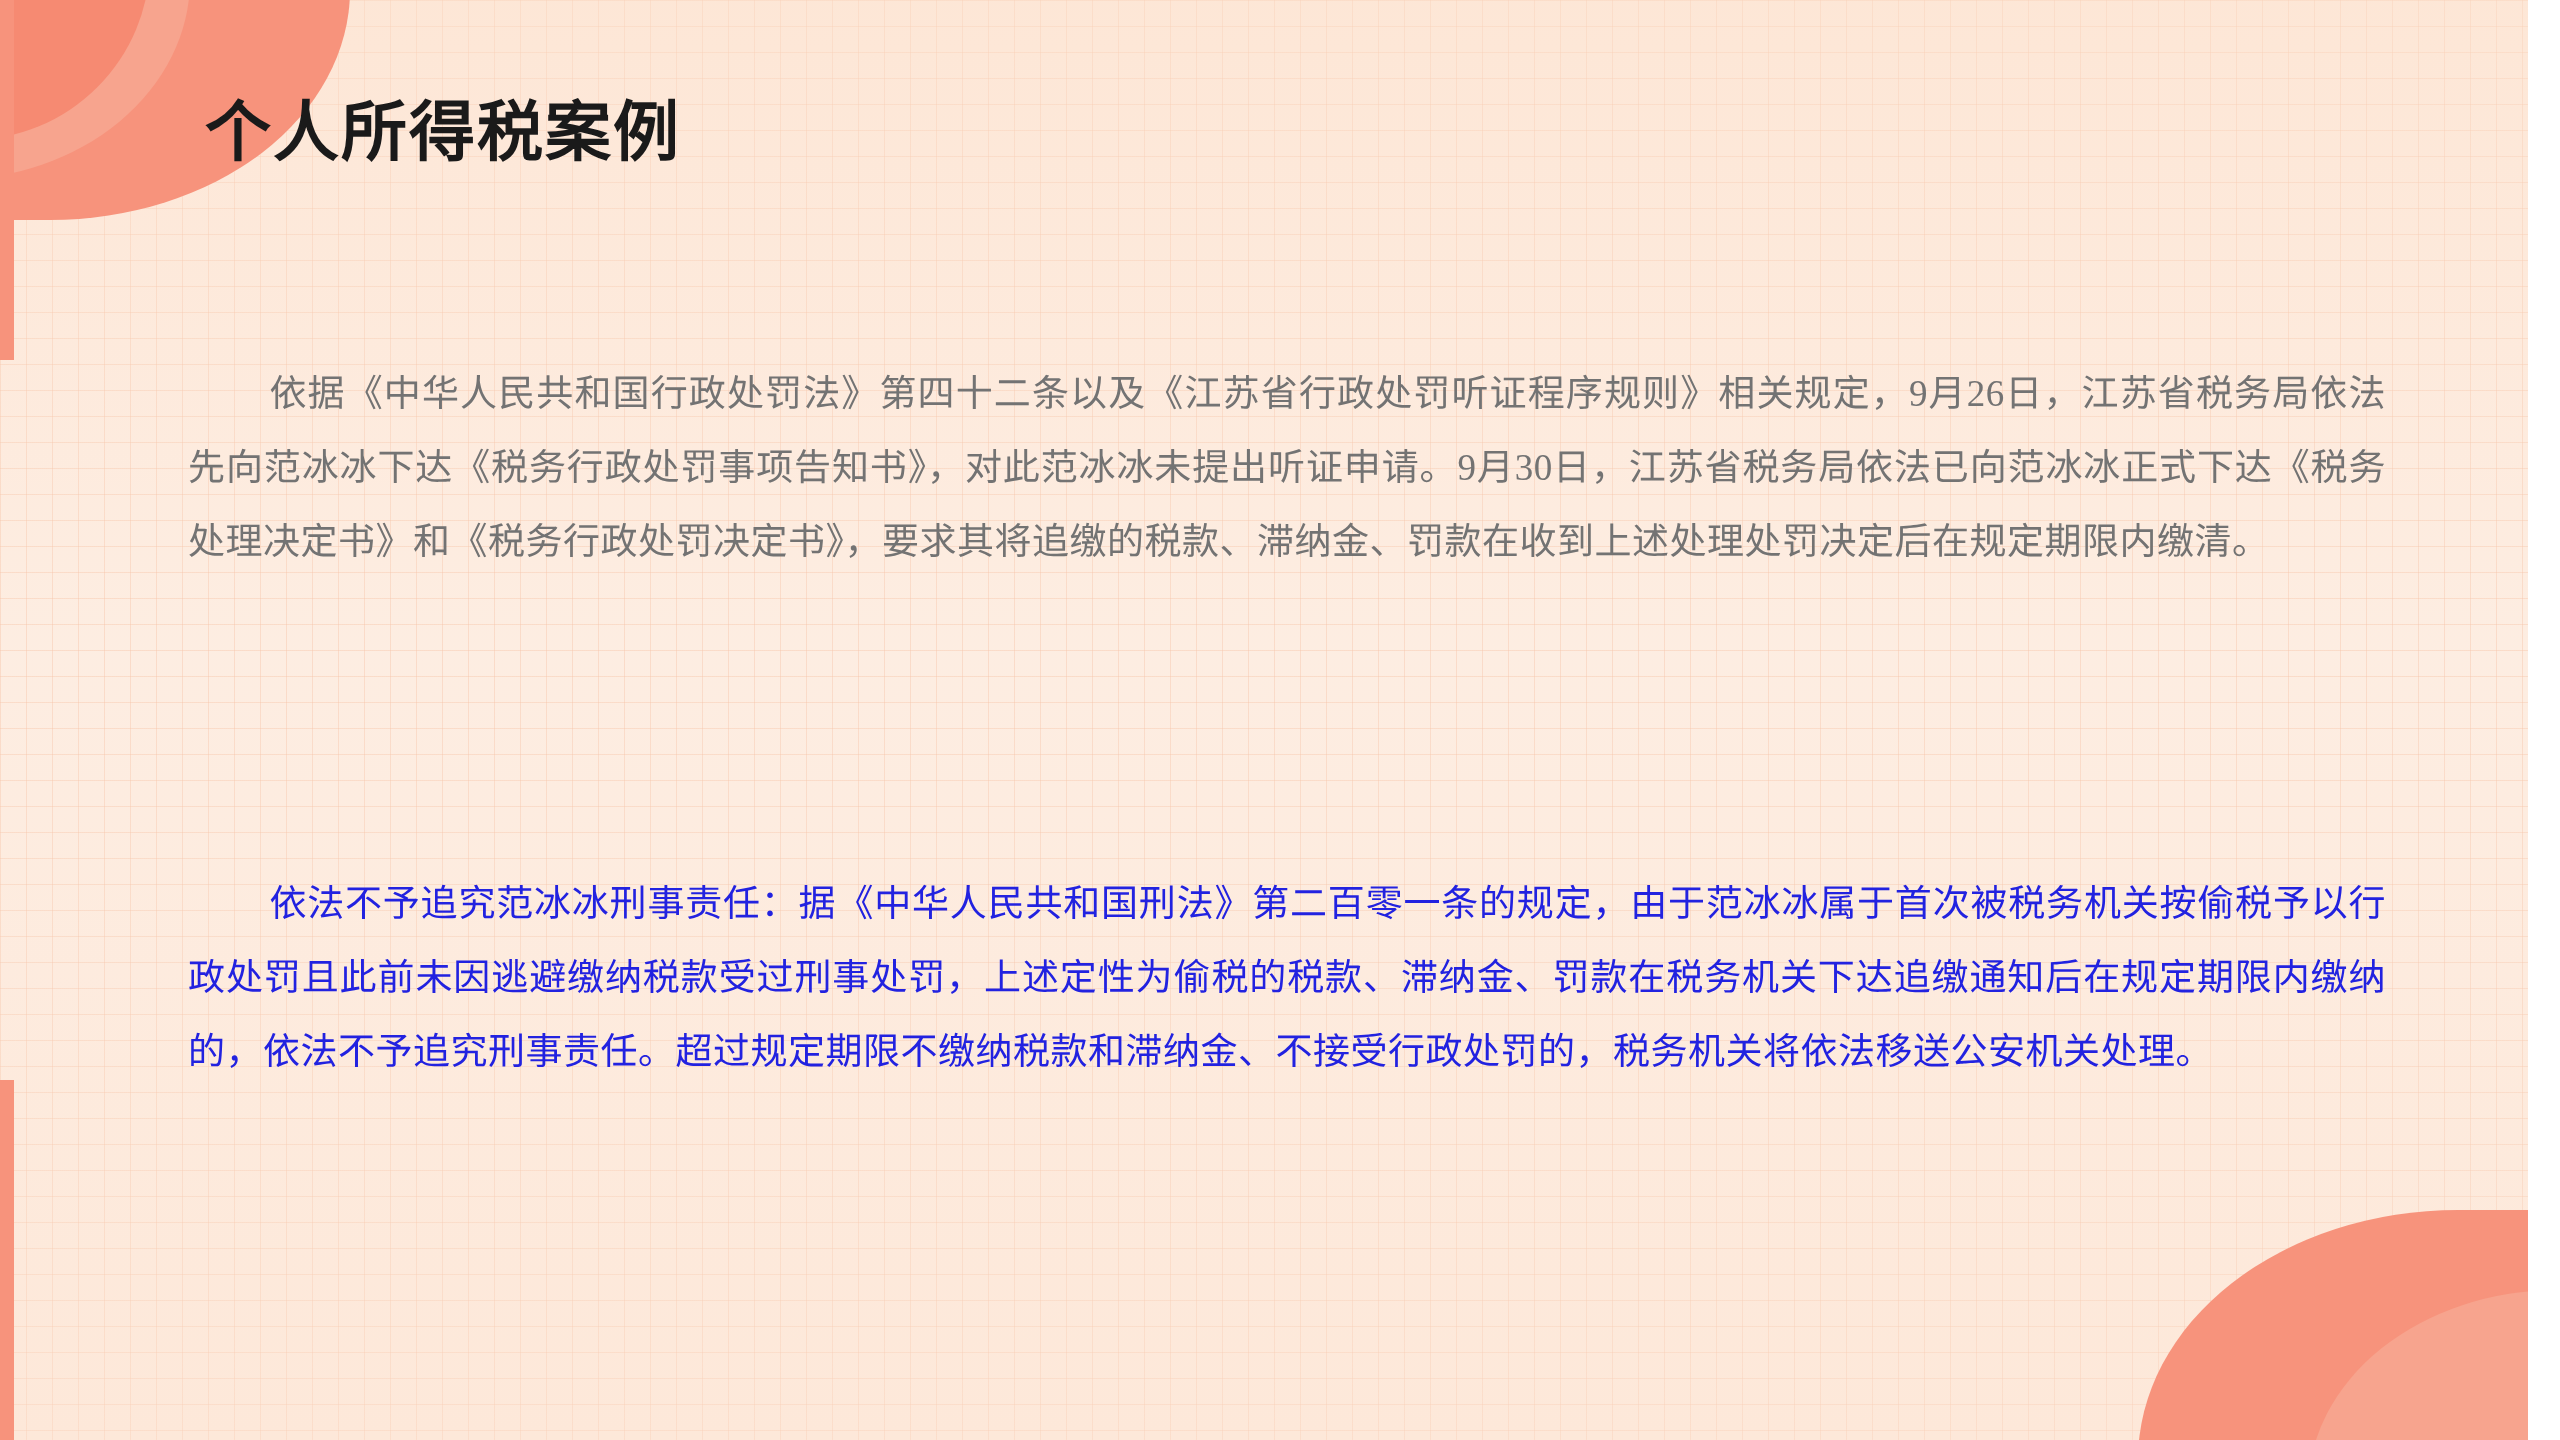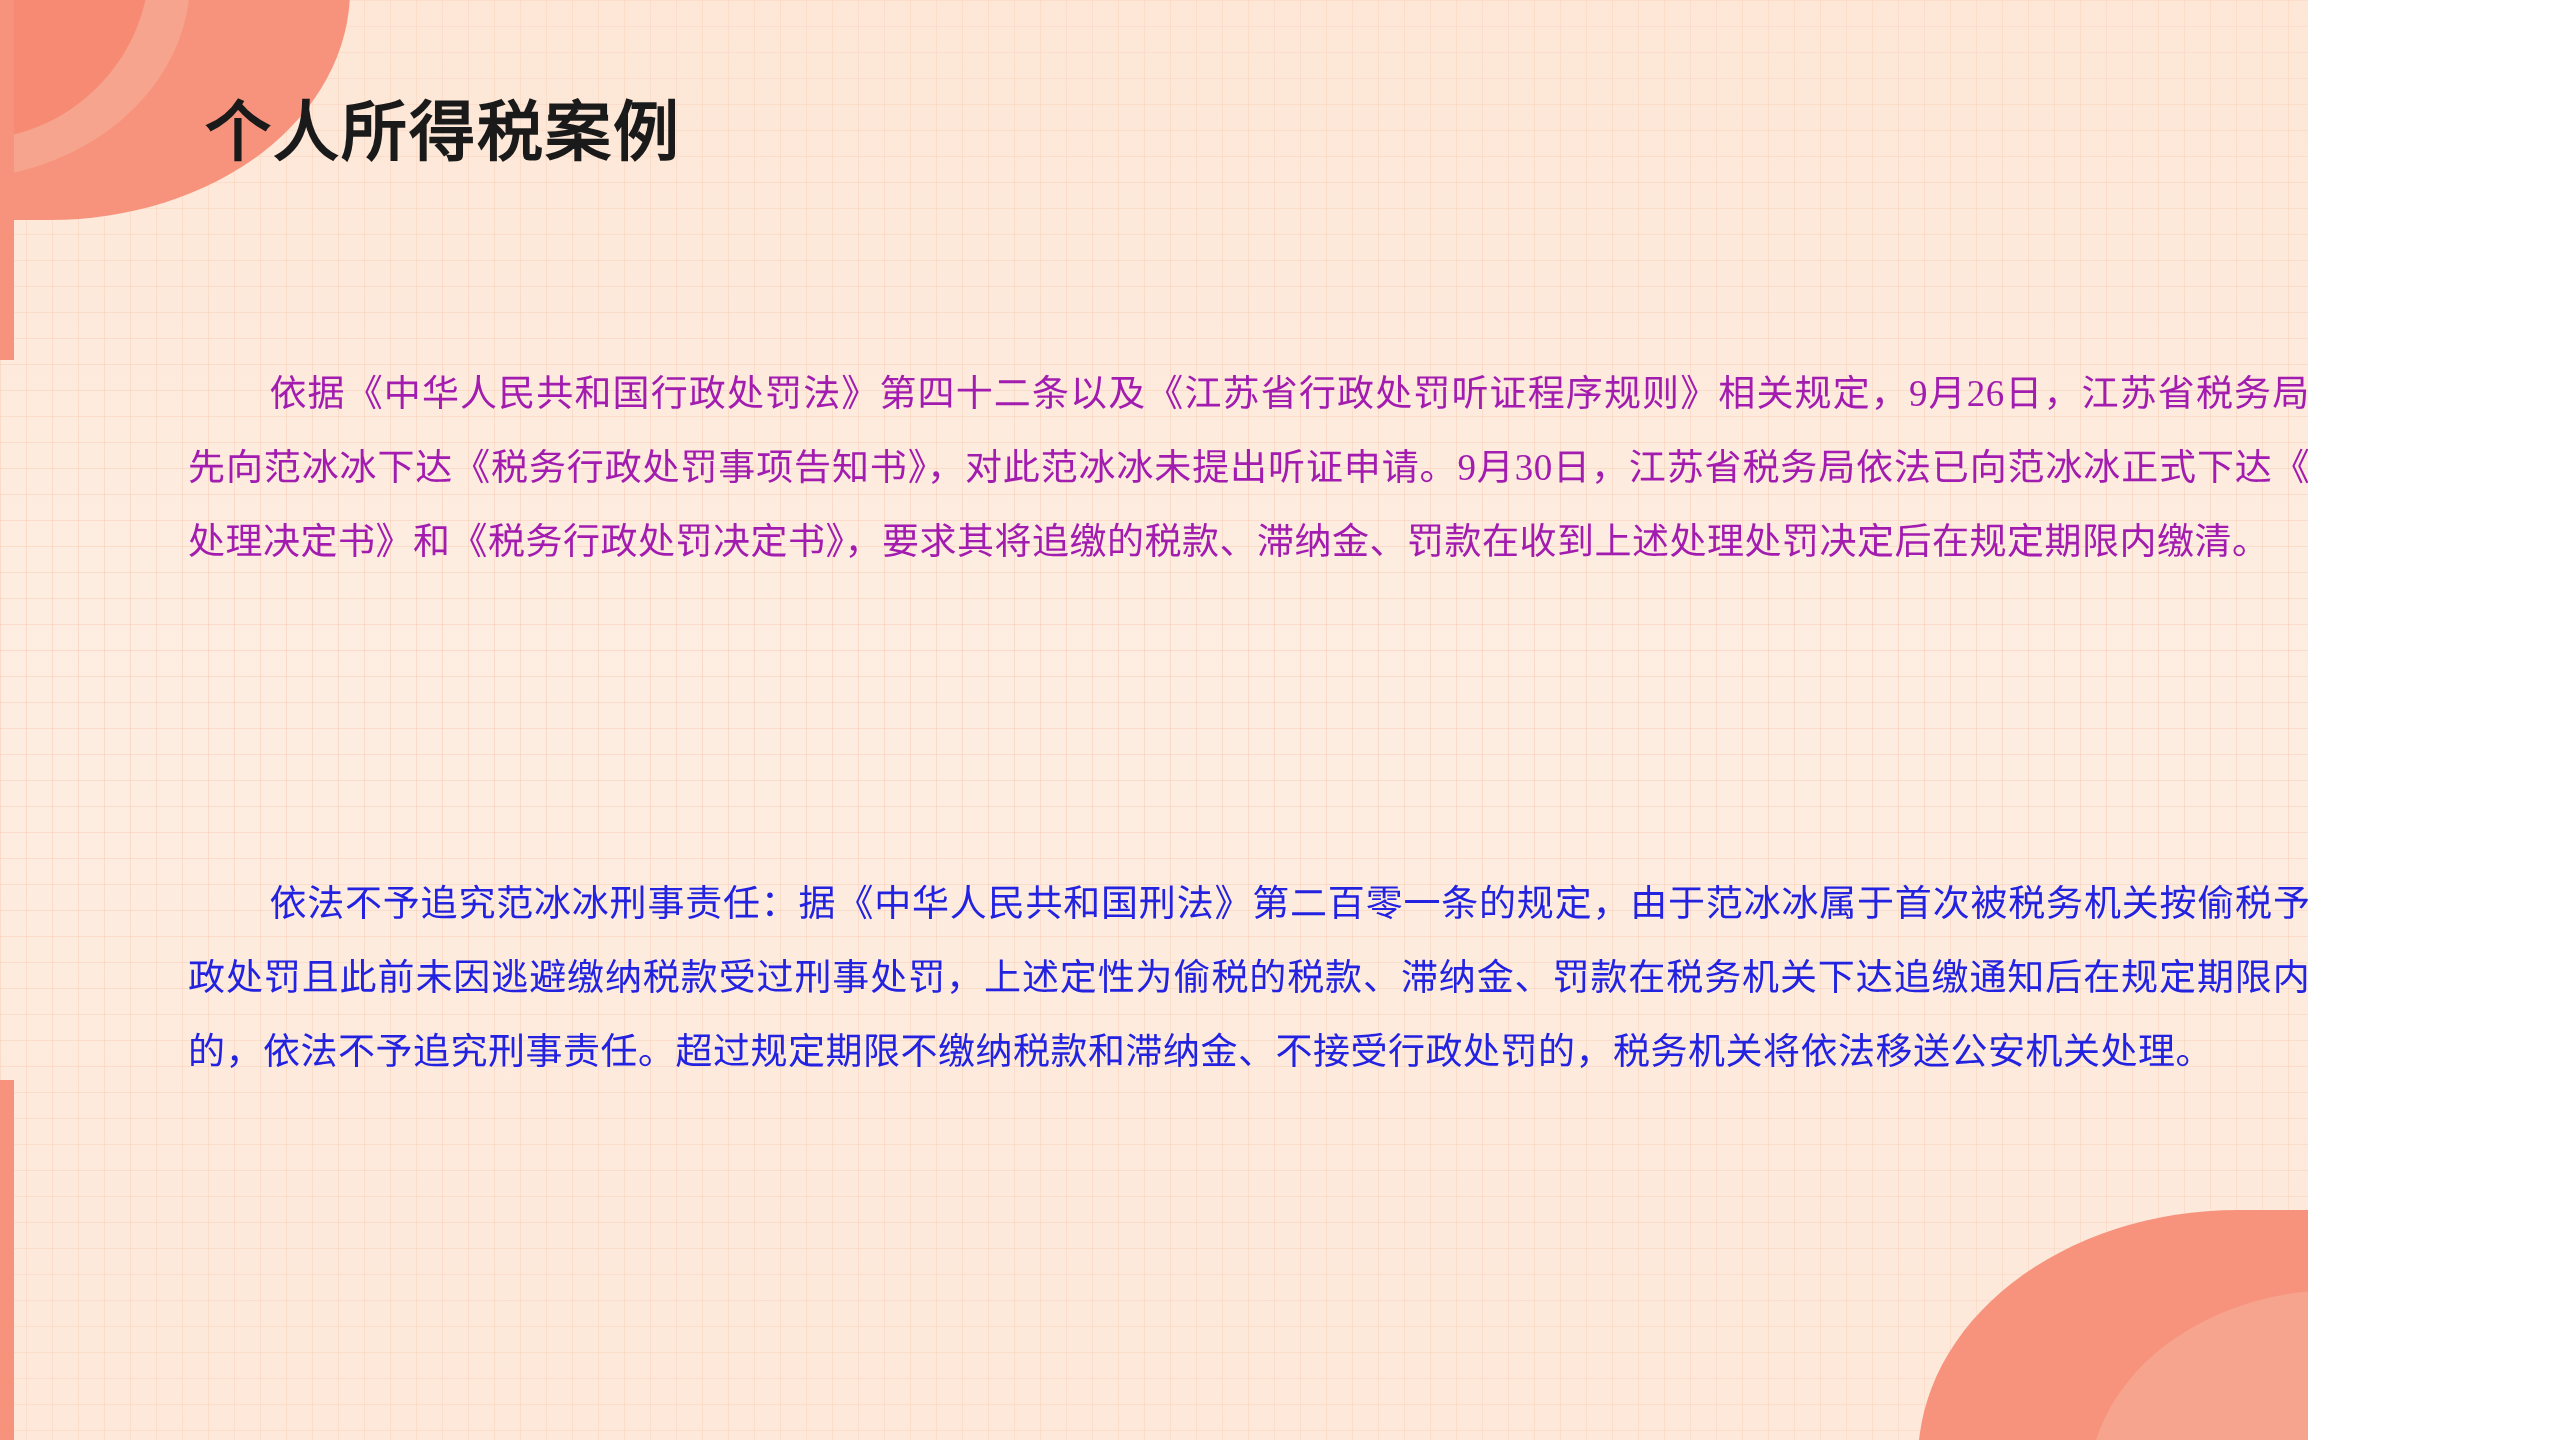--- a/index.html
+++ b/index.html
@@ -9,21 +9,21 @@
   }
   body {
     width: 2560px;
     height: 1440px;
     overflow: hidden;
     font-family: "Liberation Serif", "DejaVu Serif", serif;
   }
 
   .slide {
     position: relative;
-    width: 2308px;
+    width: 2528px;
     height: 1440px;
     background: #fdece0;
     overflow: hidden;
   }
 
   
   .slide::before {
     content: "";
     position: absolute;
     inset: 0;
@@ -130,21 +130,21 @@
     left: 188px;
     width: 2198px;
   }
 
   .para {
     font-size: 37px;
     line-height: 2.0;
     text-align: justify;
     text-justify: inter-ideograph;
     text-indent: 2.2em;
-    color: #a21caf;
+    color: #737373;
     letter-spacing: 0.5px;
   }
 
   .para-1 { top: 320px; }
   .para-2 {
     top: 830px;
     color: #2222e0;
     text-indent: 2.4em;
   }
   .para-2 .para { color: #2222e0; font-family: Liberation Serif, serif; }

